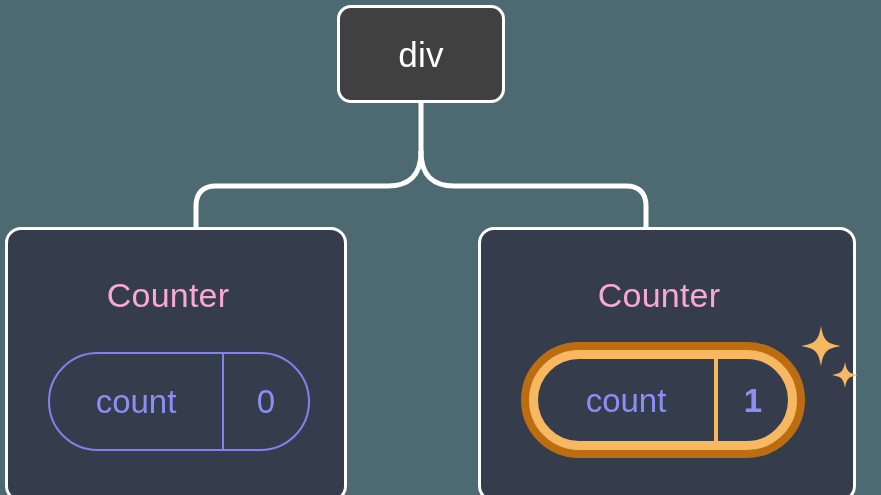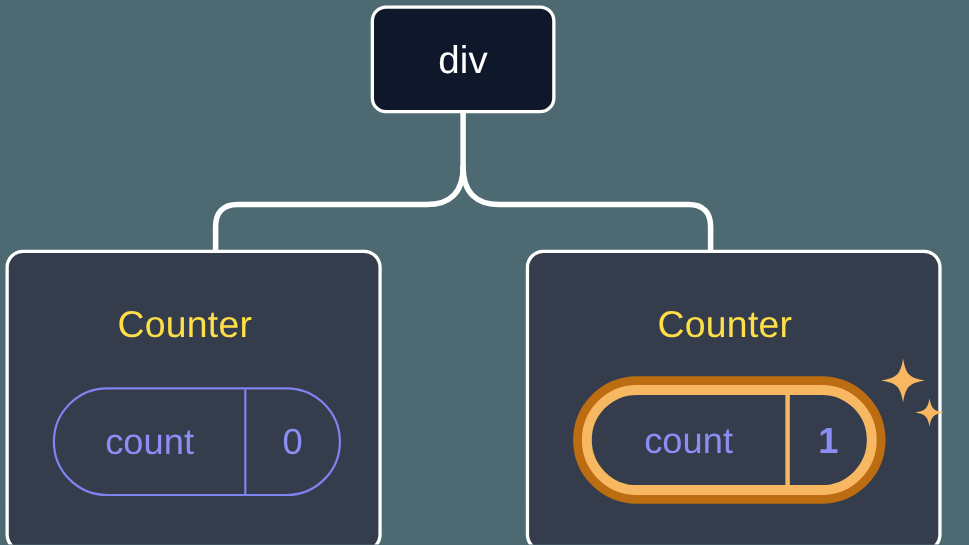--- a/index.html
+++ b/index.html
@@ -26,21 +26,21 @@
     top: 0;
     width: 881px;
     height: 495px;
     pointer-events: none;
   }
 
   
   .node {
     position: absolute;
     box-sizing: border-box;
-    background: #0f172a;
+    background: #404040;
     border: 3px solid #ffffff;
     border-radius: 14px;
   }
   .node-div {
     left: 337px;
     top: 5px;
     width: 168px;
     height: 98px;
     display: flex;
     align-items: center;
@@ -72,21 +72,21 @@
     top: 227px;
     width: 378px;
     height: 275px;
   }
   .card-title {
     position: absolute;
     left: 0;
     right: 16px;
     top: 48px;
     text-align: center;
-    color: #fde047;
+    color: #f9a8d4;
     font-size: 34px;
     line-height: 1;
     letter-spacing: 0.2px;
   }
 
   
   .pill {
     position: absolute;
     box-sizing: border-box;
     display: flex;

